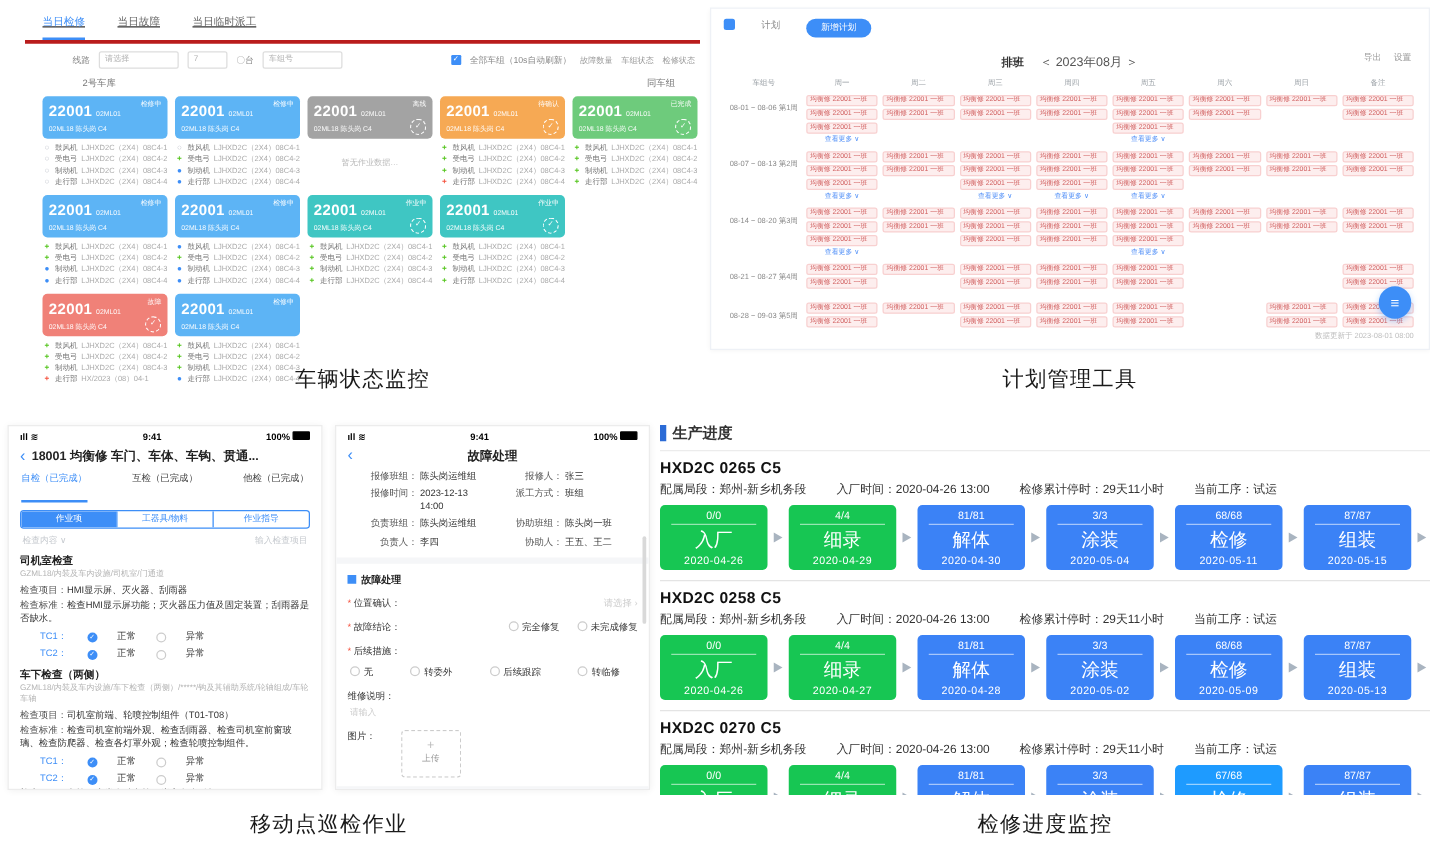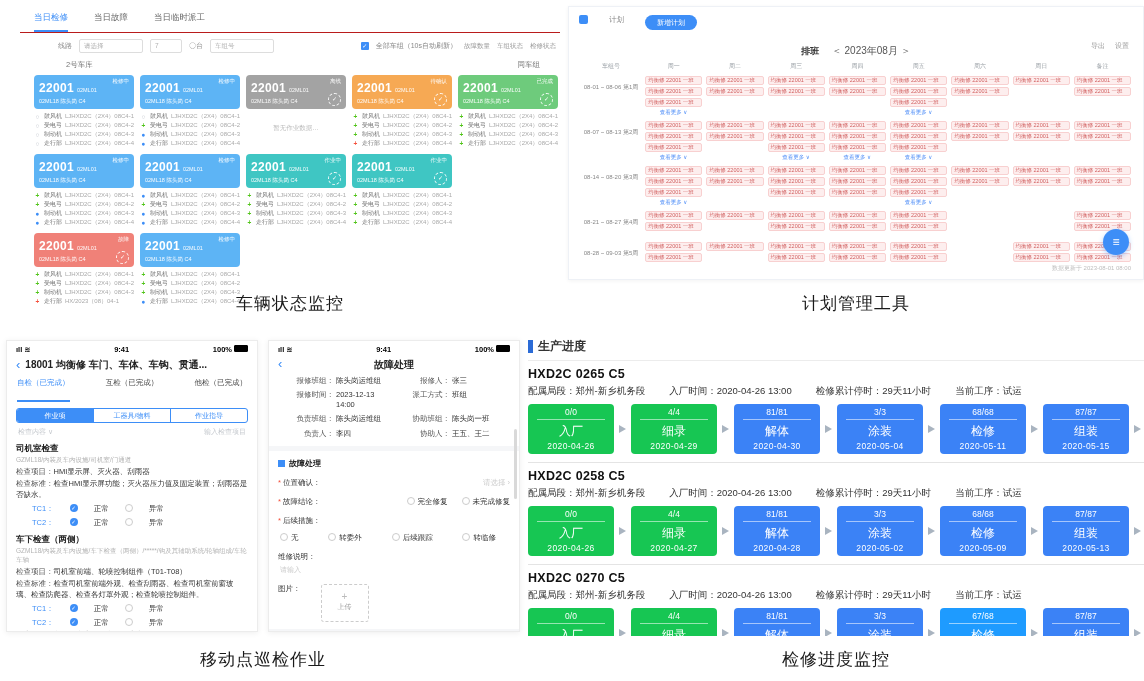--- a/index.html
+++ b/index.html
@@ -1,20 +1,20 @@
 <!DOCTYPE html>
 <html><head>
 <meta charset="utf-8">
 <style>
   html,body{margin:0;padding:0;background:#fff;}
   .canvas{position:relative;width:1144px;height:681px;background:#fff;overflow:hidden;
           font-family:"Liberation Sans","DejaVu Sans",sans-serif;color:#333;}
   
   #quad-tl{position:absolute;left:20px;top:6px;width:540px;height:282px;}
-  #vs-tabs{display:flex;gap:26px;border-bottom:1px solid #b91c1c;padding:6px 10px 0 14px;}
+  #vs-tabs{display:flex;gap:26px;border-bottom:3px solid #b91c1c;padding:6px 10px 0 14px;text-decoration:underline;}
   .vs-tab{font-size:8.5px;color:#666;padding-bottom:6px;cursor:default;}
   .vs-tab.active{color:#3d8ef7;border-bottom:2px solid #3d8ef7;}
   #vs-filters{display:flex;justify-content:space-between;align-items:center;margin-top:6px;padding:0 4px 0 38px;}
   .f-left,.f-right{display:flex;align-items:center;gap:7px;}
   .f-txt{font-size:7px;color:#888;}
   .f-box{font-size:6.5px;color:#b0b0b0;border:1px solid #ddd;border-radius:2px;height:12px;line-height:12px;padding:0 4px;white-space:nowrap;overflow:hidden;}
   .cbx{width:8px;height:8px;background:#3d8ef7;border-radius:1px;color:#fff;font-size:6px;line-height:8px;text-align:center;}
   .f-link{font-size:6.5px;color:#999;}
   #vs-board{display:flex;justify-content:space-between;padding:7px 20px 3px 46px;}
   .board-txt{font-size:7.5px;color:#777;}
@@ -77,21 +77,21 @@
   .p-tab.active{color:#3d8ef7;border-bottom:2px solid #3d8ef7;}
   .p-seg{display:flex;margin-top:6px;border:1px solid #3d8ef7;border-radius:3px;overflow:hidden;height:13px;}
   .p-seg div{flex:1;font-size:7px;color:#3d8ef7;text-align:center;line-height:13px;border-left:1px solid #3d8ef7;}
   .p-seg div:first-child{border-left:none;}
   .p-seg div.active{background:#3d8ef7;color:#fff;}
   .p-faded{display:flex;justify-content:space-between;margin-top:4px;padding:0 2px;font-size:7px;color:#c6cacf;}
   .p-sec-title{font-size:8.5px;font-weight:bold;color:#222;margin-top:6px;}
   .p-path{font-size:6.5px;color:#b3b3b3;line-height:1.35;margin-top:1px;}
   .p-kv{font-size:7.5px;color:#333;line-height:1.4;margin-top:2px;}
   .p-kv .k{color:#555;}
-  .p-tc{display:flex;align-items:flex-start;gap:16px;margin:4px 0 0 16px;font-size:7.5px;color:#333;}
+  .p-tc{display:flex;align-items:flex-end;gap:16px;margin:4px 0 0 16px;font-size:7.5px;color:#333;}
   .tcn{color:#3d8ef7;}
   .ck{width:8px;height:8px;border-radius:50%;background:#3d8ef7;color:#fff;font-size:5.5px;line-height:8px;text-align:center;flex:0 0 auto;}
   .radio{width:6px;height:6px;border:1px solid #ccc;border-radius:50%;display:inline-block;flex:0 0 auto;}
   .f-row{display:flex;font-size:7.5px;line-height:1.35;margin-top:4px;}
   .f-l{flex:0 0 56px;text-align:right;color:#555;}
   .f-v{flex:1;color:#333;padding-left:2px;}
   .p-div{height:5px;background:#f5f6f8;margin:7px -9px 0;}
   .sec{display:flex;align-items:center;gap:4px;font-size:8px;font-weight:bold;color:#222;margin-top:7px;}
   .sq{width:7px;height:7px;background:#3d8ef7;}
   .fld{display:flex;align-items:center;margin-top:9px;font-size:7.5px;color:#333;}
@@ -111,21 +111,21 @@
   #pr-head{display:flex;align-items:center;gap:5px;font-size:12px;font-weight:bold;color:#333;
            border-bottom:1px solid #ececec;padding-bottom:5px;}
   .pr-sq{width:5px;height:13px;background:#2b6bd6;}
   .train{margin-top:6px;}
   .t-name{font-size:12.5px;font-weight:bold;color:#111;letter-spacing:.3px;}
   .t-info{font-size:9.5px;color:#333;margin-top:4px;white-space:nowrap;overflow:hidden;}
   .t-info .pair{margin-right:24px;}
   .t-steps{display:flex;align-items:center;margin-top:6px;overflow:hidden;}
   .step{flex:0 0 auto;width:86px;border-radius:4px;color:#fff;text-align:center;padding:2px 0 3px;box-sizing:border-box;}
   .step .cnt{font-size:8.5px;padding:1px 0 2px;border-bottom:1px solid rgba(255,255,255,.55);margin:0 9px 2px;}
-  .step .nm{font-size:12px;padding:1px 0;}
+  .step .nm{font-size:15px;padding:1px 0;}
   .step .dt{font-size:8.5px;letter-spacing:.4px;}
   .s-green{background:#17c653;}.s-red{background:#3b82f6;}.s-blue{background:#1e9bff;}
   .arr{flex:0 0 auto;width:0;height:0;border-left:7px solid #a9b4c0;border-top:4px solid transparent;
        border-bottom:4px solid transparent;margin:0 5px;}
   .t-div{border-bottom:1px solid #e4e4e4;margin-top:8px;}
   
   .caption{position:absolute;font-size:17px;color:#1a1a1a;text-align:center;letter-spacing:1px;}
   #cap-tl{left:20px;top:292px;width:540px;}
   #cap-tr{left:568px;top:292px;width:576px;}
   #cap-bl{left:0;top:648px;width:526px;}

